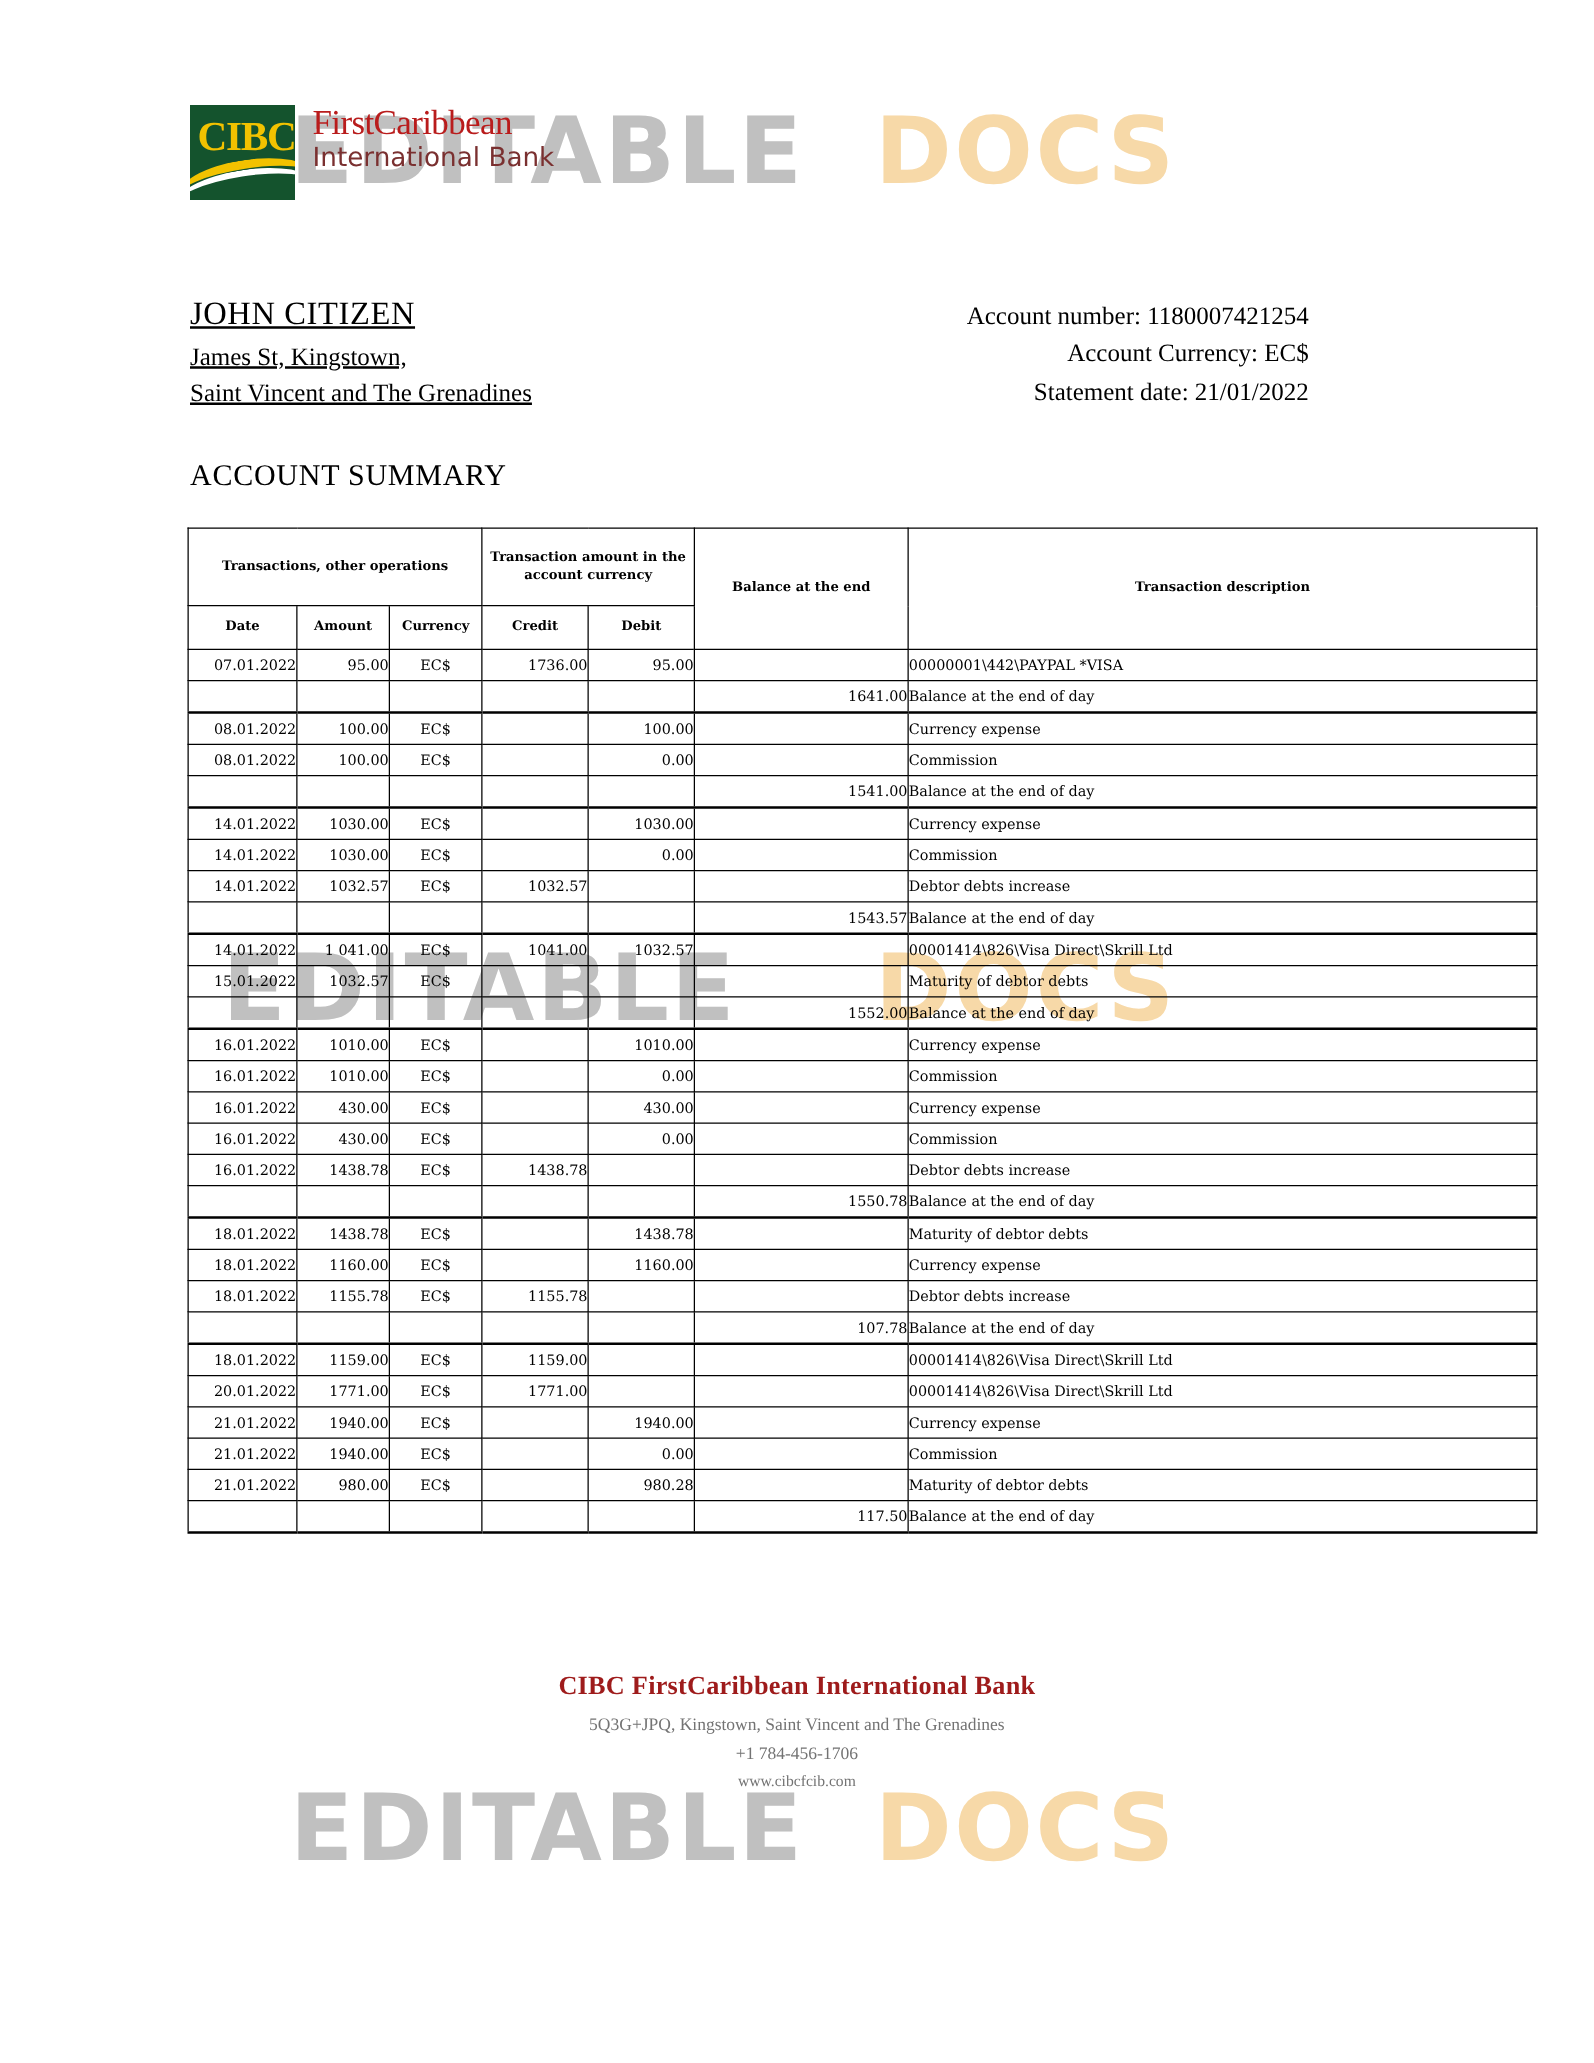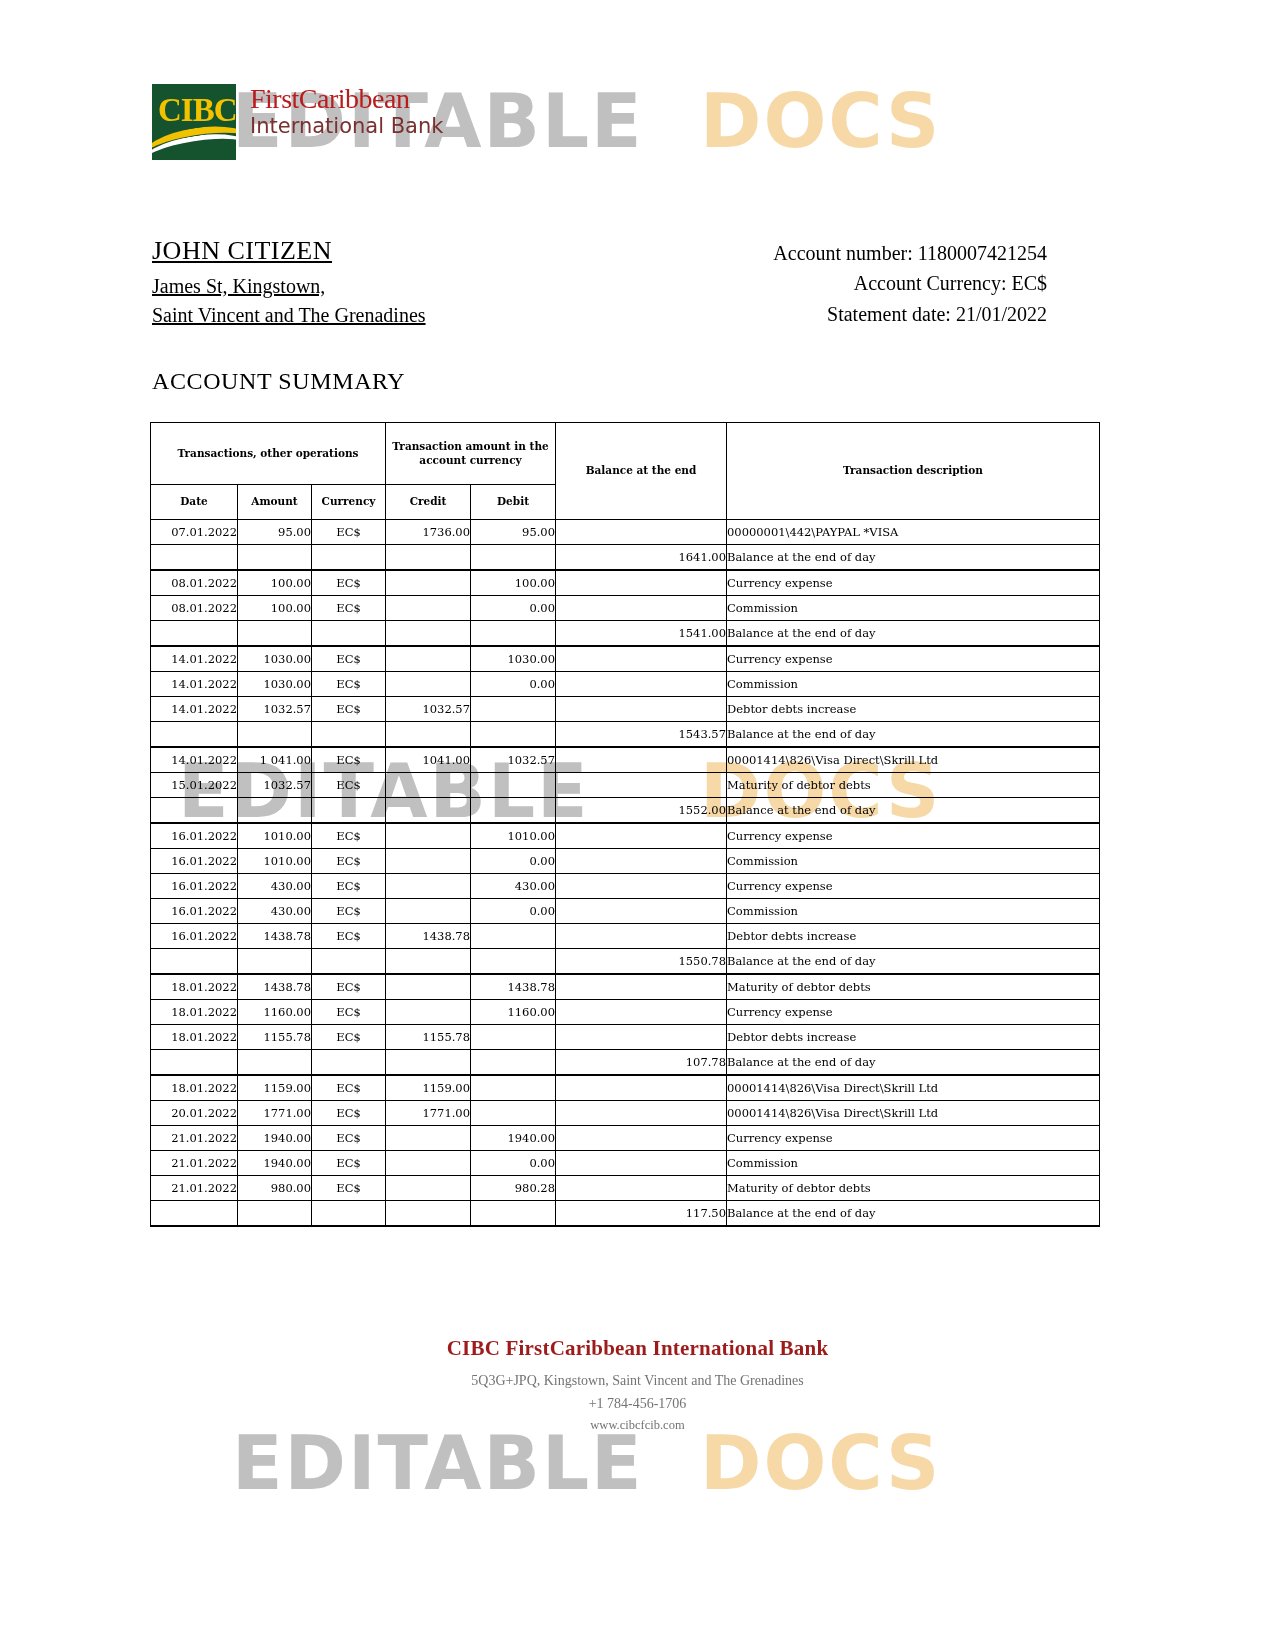--- a/index.html
+++ b/index.html
@@ -138,21 +138,21 @@
     font-size: 24px;
     letter-spacing: 0.6px;
     z-index: 3;
   }
 
   
   .tbl-wrap {
     position: absolute;
     left: 150px;
     top: 422px;
-    width: 950px;
+    width: 1080px;
     z-index: 3;
   }
   table.stmt {
     border-collapse: collapse;
     width: 100%;
     font-family: "DejaVu Serif", "Liberation Serif", serif;
     font-size: 11.5px;
   }
   table.stmt td, table.stmt th {
     border: 1px solid #000000;

